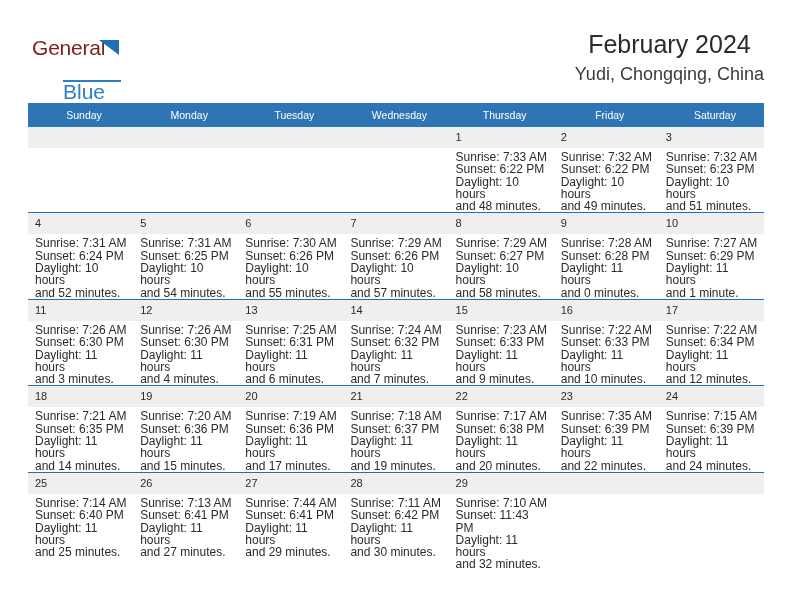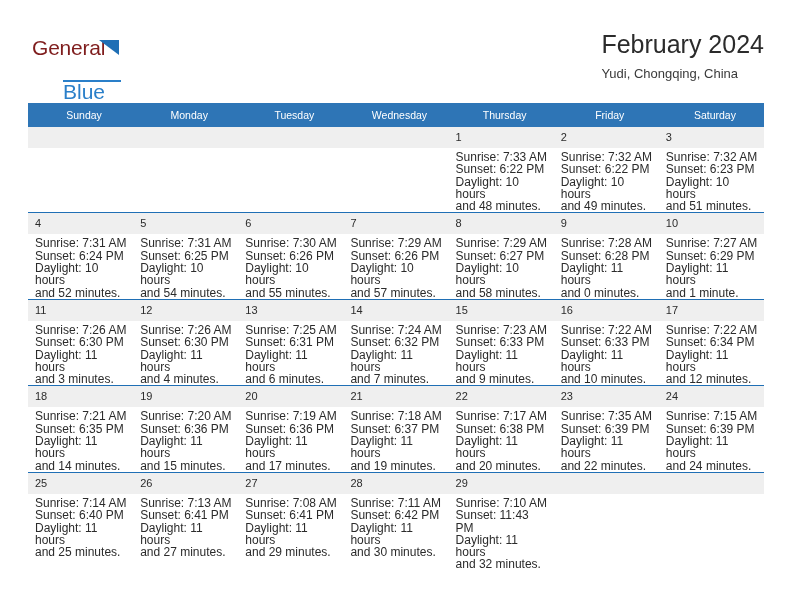--- a/index.html
+++ b/index.html
@@ -74,32 +74,32 @@
     width: 58px;
     height: 2px;
     background: #2a7fc9;
   }
 
   
   .title-block {
     position: absolute;
     right: 0;
     top: 0;
-    text-align: left;
+    text-align: center;
   }
   .cal-title {
     font-size: 25px;
     color: #2b2b2b;
     line-height: 32px;
     font-weight: normal;
     margin: 0;
     white-space: nowrap;
   }
   .cal-subtitle {
-    font-size: 13px;
+    font-size: 18px;
     color: #3a3a3a;
     line-height: 20px;
     margin: 4px 0 0 0;
     white-space: nowrap;
   }
 
   
   .calendar {
     position: absolute;
     left: 28px;
@@ -435,21 +435,21 @@
             <div class="cell-body">
               <div>Sunrise: 7:13 AM</div>
               <div>Sunset: 6:41 PM</div>
               <div>Daylight: 11 hours</div>
               <div>and 27 minutes.</div>
             </div>
           </td>
           <td>
             <div class="daynum">27</div>
             <div class="cell-body">
-              <div>Sunrise: 7:08 AM</div>
+              <div>Sunrise: 7:44 AM</div>
               <div>Sunset: 6:41 PM</div>
               <div>Daylight: 11 hours</div>
               <div>and 29 minutes.</div>
             </div>
           </td>
           <td>
             <div class="daynum">28</div>
             <div class="cell-body">
               <div>Sunrise: 7:11 AM</div>
               <div>Sunset: 6:42 PM</div>

